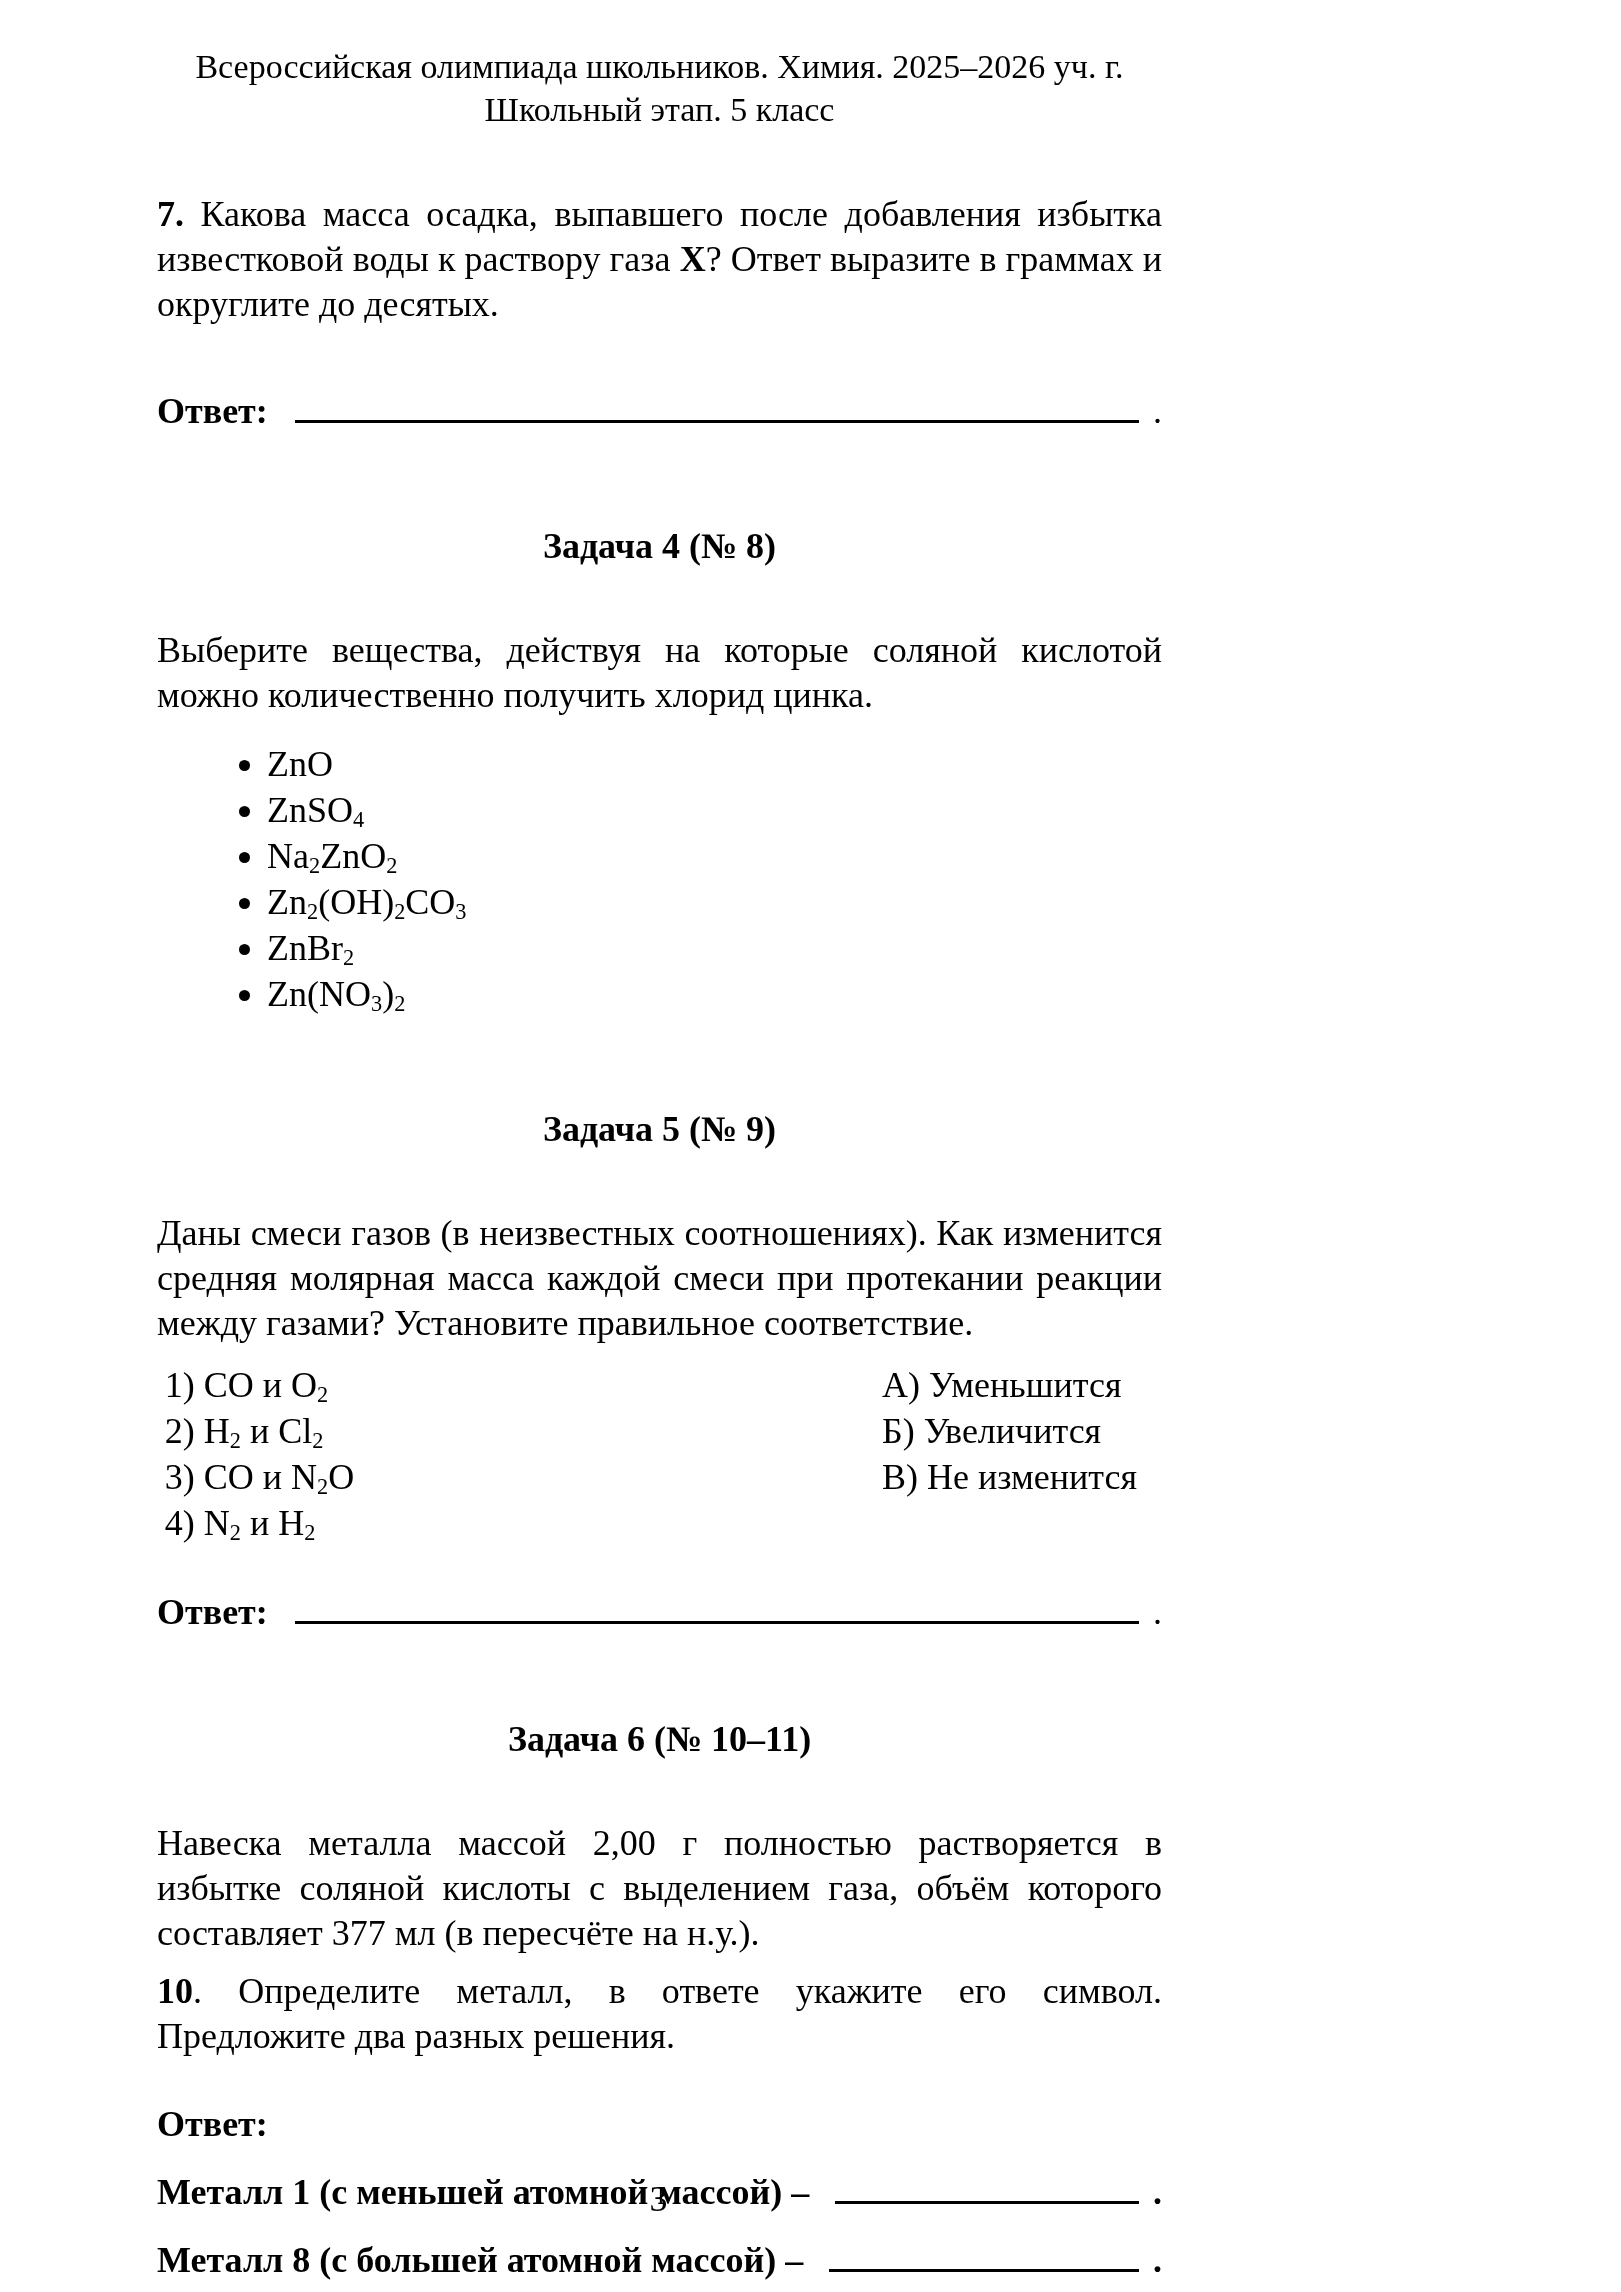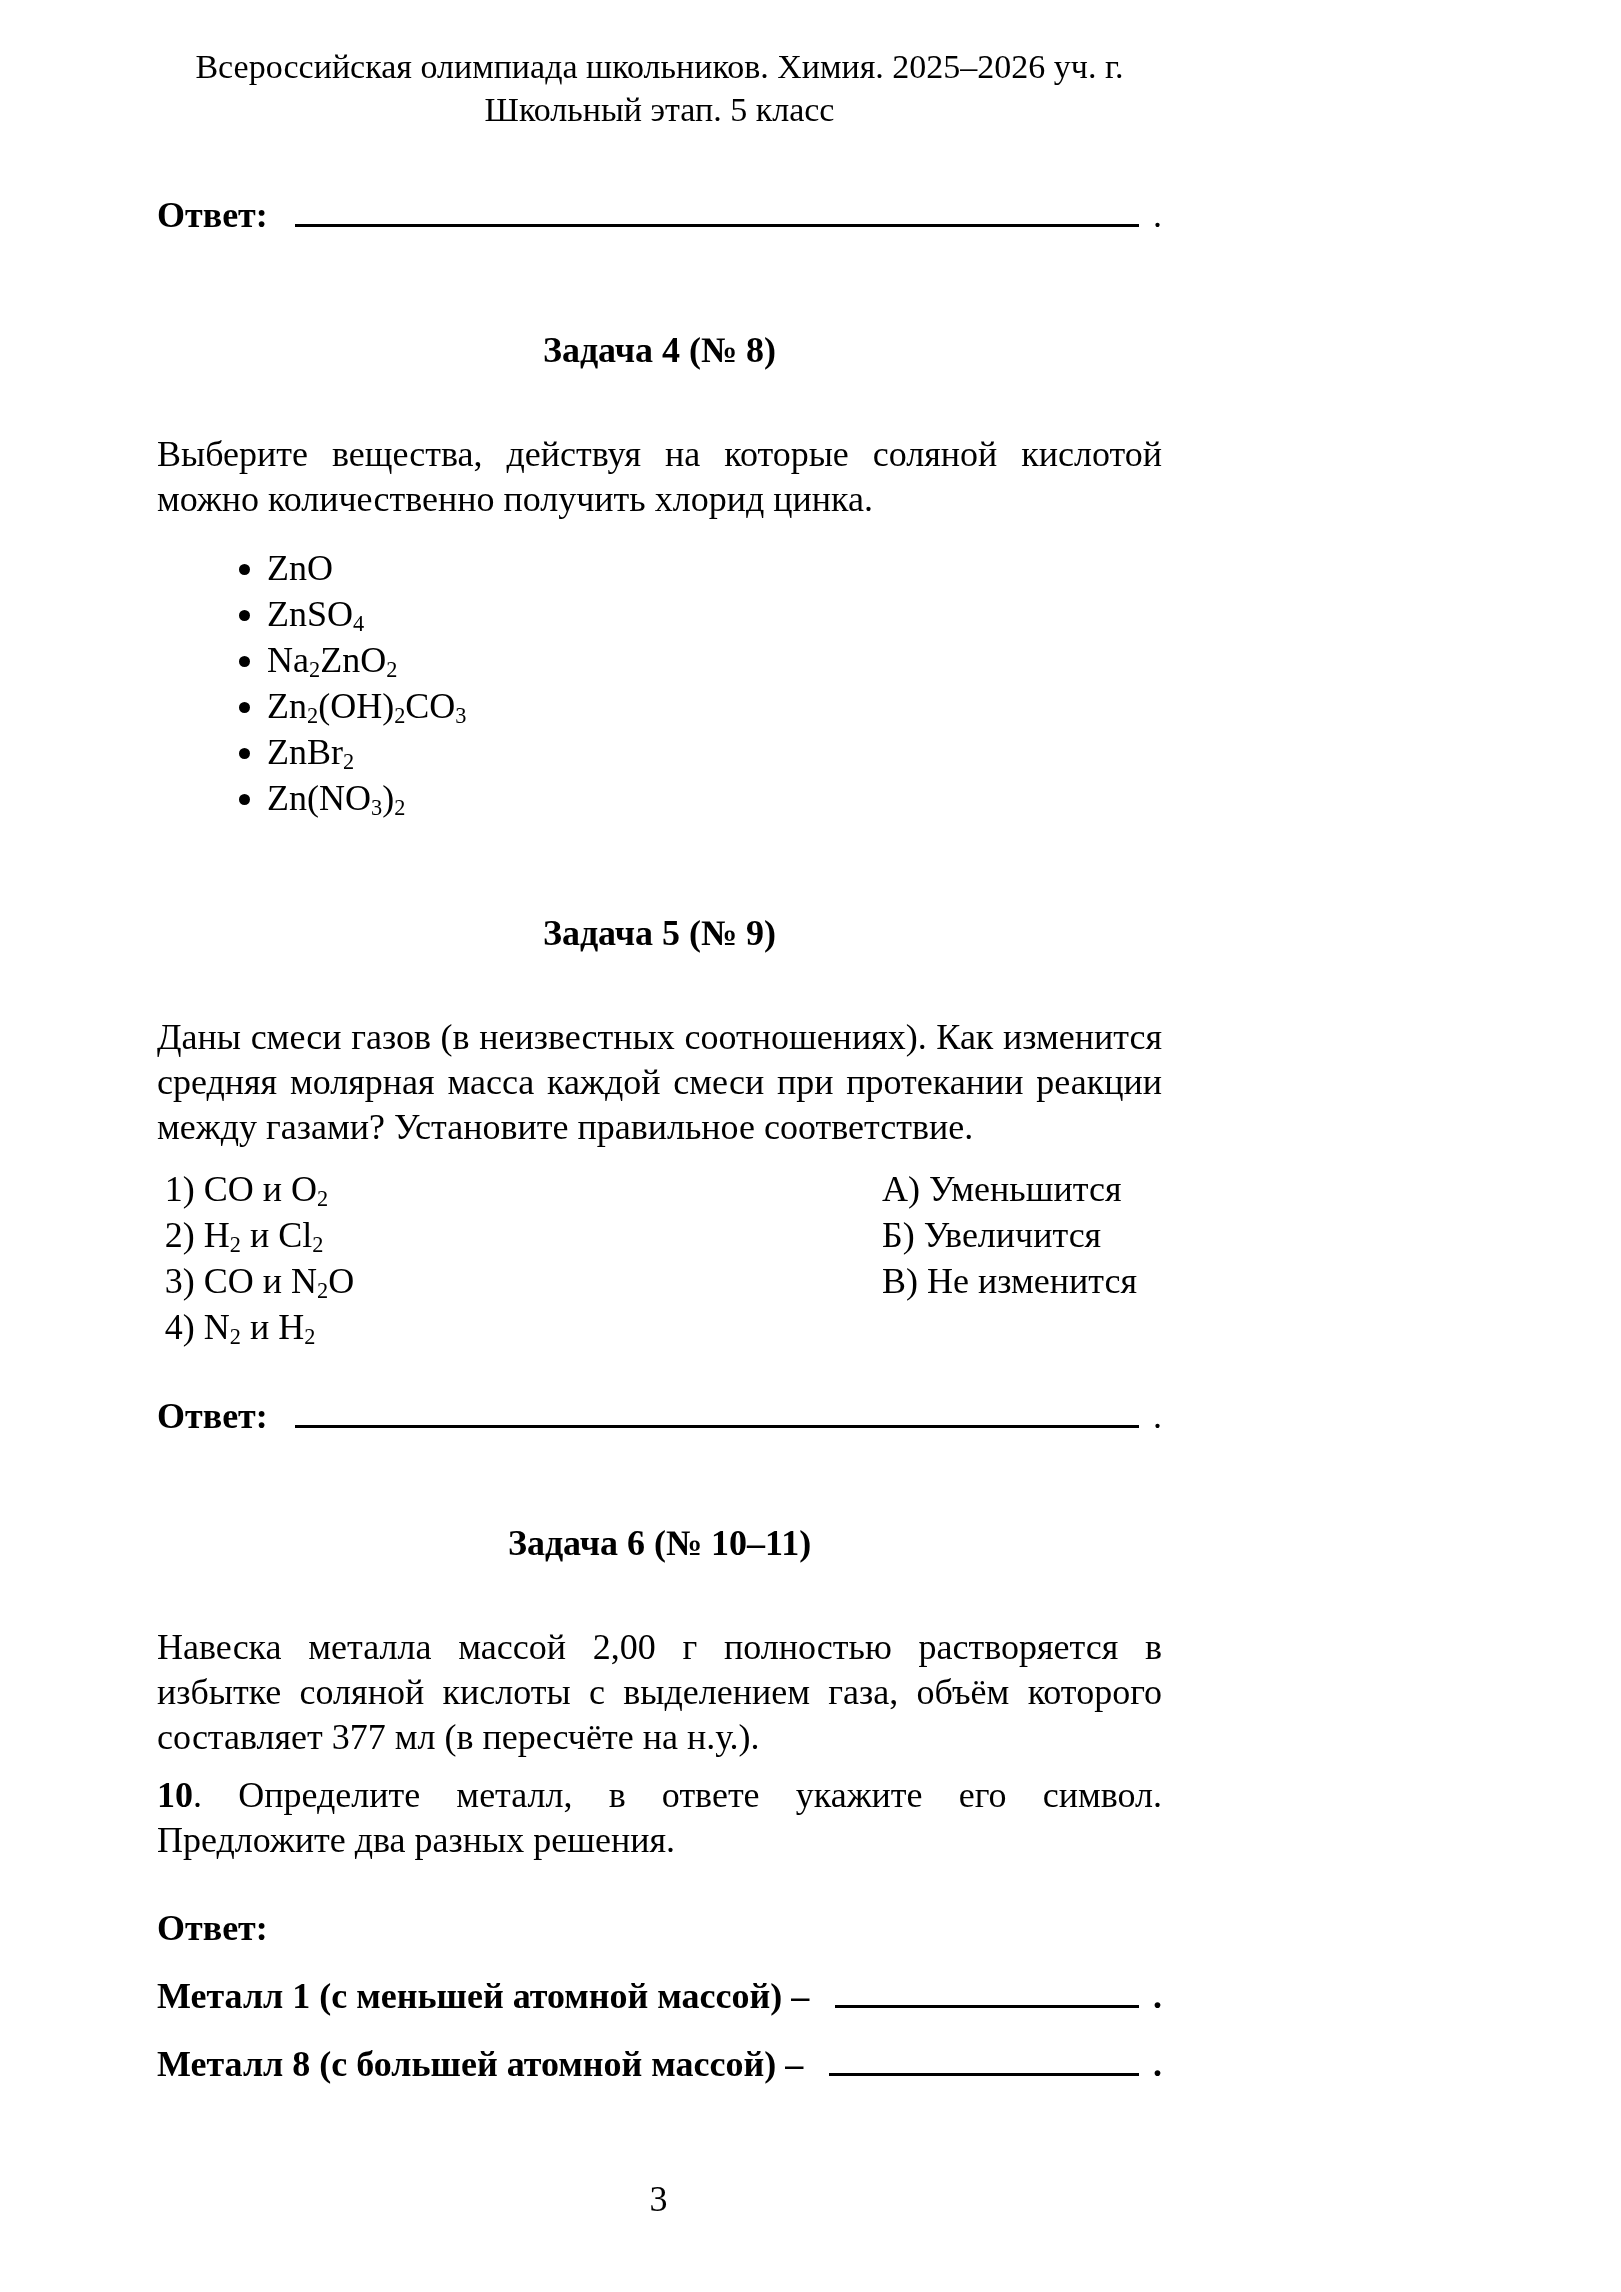--- a/index.html
+++ b/index.html
@@ -81,20 +81,21 @@
 </head>
 <body>
 
 <div class="page">
 
   <div class="header">
     <div>Всероссийская олимпиада школьников. Химия. 2025–2026 уч. г.</div>
     <div>Школьный этап. 5 класс</div>
   </div>
 
+  <p class="para q7"><b>7.</b><span> Какова масса осадка, выпавшего после добавления избытка известковой воды к раствору газа </span><b>X</b><span>? Ответ выразите в граммах и округлите до десятых.</span></p>
 
   <div class="answer-row">
     <span class="answer-label">Ответ:</span>
     <span class="answer-line"></span>
     <span class="answer-period">.</span>
   </div>
 
   <div class="task-heading">Задача 4 (№ 8)</div>
 
   <p class="para task-intro">Выберите вещества, действуя на которые соляной кислотой можно количественно получить хлорид цинка.</p>

